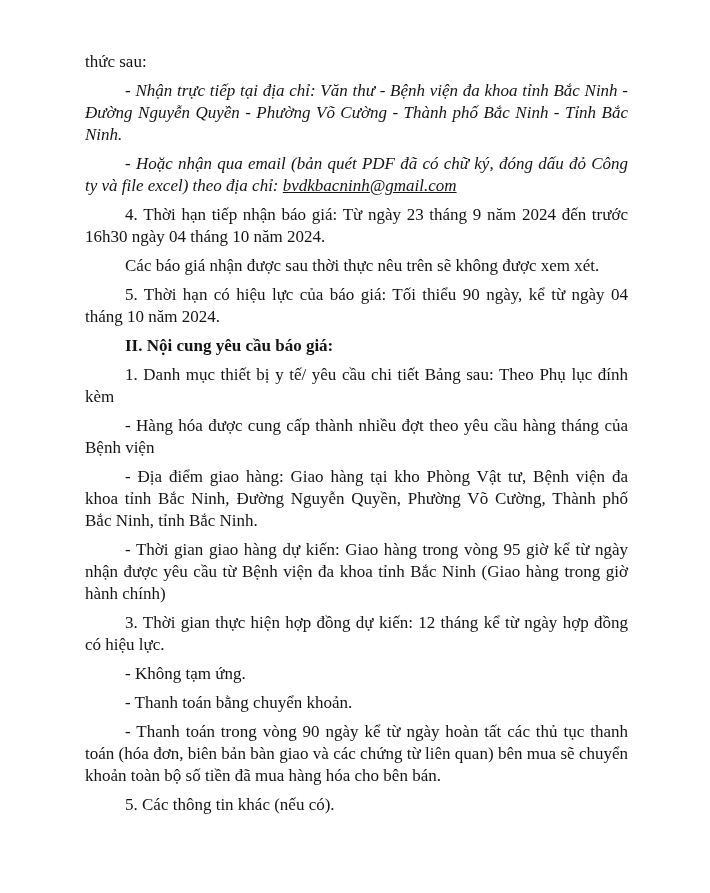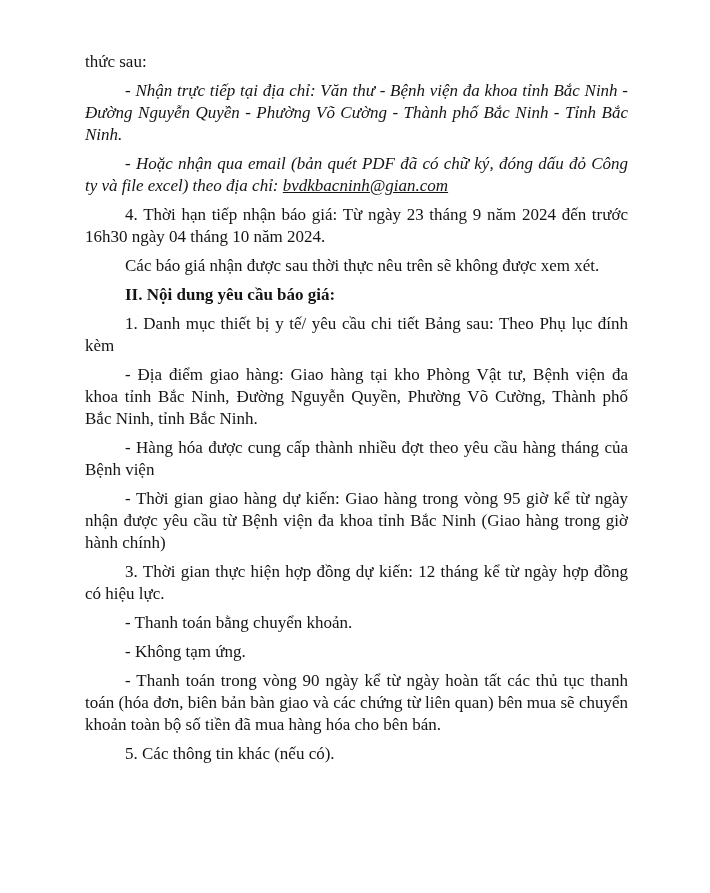--- a/index.html
+++ b/index.html
@@ -45,27 +45,28 @@
     text-decoration: underline;
   }
 </style>
 </head>
 <body>
 
 <div class="doc-page">
   <div class="doc-body">
       <p class="para normal noindent"><span>thức sau:</span></p>
       <p class="para italic indent"><span>- Nhận trực tiếp tại địa chỉ: Văn thư - Bệnh viện đa khoa tỉnh Bắc Ninh - Đường Nguyễn Quyền - Phường Võ Cường - Thành phố Bắc Ninh - Tỉnh Bắc Ninh.</span></p>
-      <p class="para italic indent"><span>- Hoặc nhận qua email (bản quét PDF đã có chữ ký, đóng dấu đỏ Công ty và file excel) theo địa chỉ: </span><span class="underline">bvdkbacninh@gian.com</span></p>
+      <p class="para italic indent"><span>- Hoặc nhận qua email (bản quét PDF đã có chữ ký, đóng dấu đỏ Công ty và file excel) theo địa chỉ: </span><span class="underline">bvdkbacninh@gmail.com</span></p>
       <p class="para normal indent"><span>4. Thời hạn tiếp nhận báo giá: Từ ngày 23 tháng 9 năm 2024 đến trước 16h30 ngày 04 tháng 10 năm 2024.</span></p>
       <p class="para normal indent"><span>Các báo giá nhận được sau thời thực nêu trên sẽ không được xem xét.</span></p>
-      <p class="para bold indent"><span>II. Nội dung yêu cầu báo giá:</span></p>
+      <p class="para normal indent"><span>5. Thời hạn có hiệu lực của báo giá: Tối thiểu 90 ngày, kể từ ngày 04 tháng 10 năm 2024.</span></p>
+      <p class="para bold indent"><span>II. Nội cung yêu cầu báo giá:</span></p>
       <p class="para normal indent"><span>1. Danh mục thiết bị y tế/ yêu cầu chi tiết Bảng sau: Theo Phụ lục đính kèm</span></p>
+      <p class="para normal indent"><span>- Hàng hóa được cung cấp thành nhiều đợt theo yêu cầu hàng tháng của Bệnh viện</span></p>
       <p class="para normal indent"><span>- Địa điểm giao hàng: Giao hàng tại kho Phòng Vật tư, Bệnh viện đa khoa tỉnh Bắc Ninh, Đường Nguyễn Quyền, Phường Võ Cường, Thành phố Bắc Ninh, tỉnh Bắc Ninh.</span></p>
-      <p class="para normal indent"><span>- Hàng hóa được cung cấp thành nhiều đợt theo yêu cầu hàng tháng của Bệnh viện</span></p>
       <p class="para normal indent"><span>- Thời gian giao hàng dự kiến: Giao hàng trong vòng 95 giờ kể từ ngày nhận được yêu cầu từ Bệnh viện đa khoa tỉnh Bắc Ninh (Giao hàng trong giờ hành chính)</span></p>
       <p class="para normal indent"><span>3. Thời gian thực hiện hợp đồng dự kiến: 12 tháng kể từ ngày hợp đồng có hiệu lực.</span></p>
+      <p class="para normal indent"><span>-  Không tạm ứng.</span></p>
       <p class="para normal indent"><span>- Thanh toán bằng chuyển khoản.</span></p>
-      <p class="para normal indent"><span>-  Không tạm ứng.</span></p>
       <p class="para normal indent"><span>- Thanh toán trong vòng 90 ngày kể từ ngày hoàn tất các thủ tục thanh toán (hóa đơn, biên bản bàn giao và các chứng từ liên quan) bên mua sẽ chuyển khoản toàn bộ số tiền đã mua hàng hóa cho bên bán.</span></p>
       <p class="para normal indent"><span>5. Các thông tin khác (nếu có).</span></p>
     </div>
 </div>
 
 </body></html>

